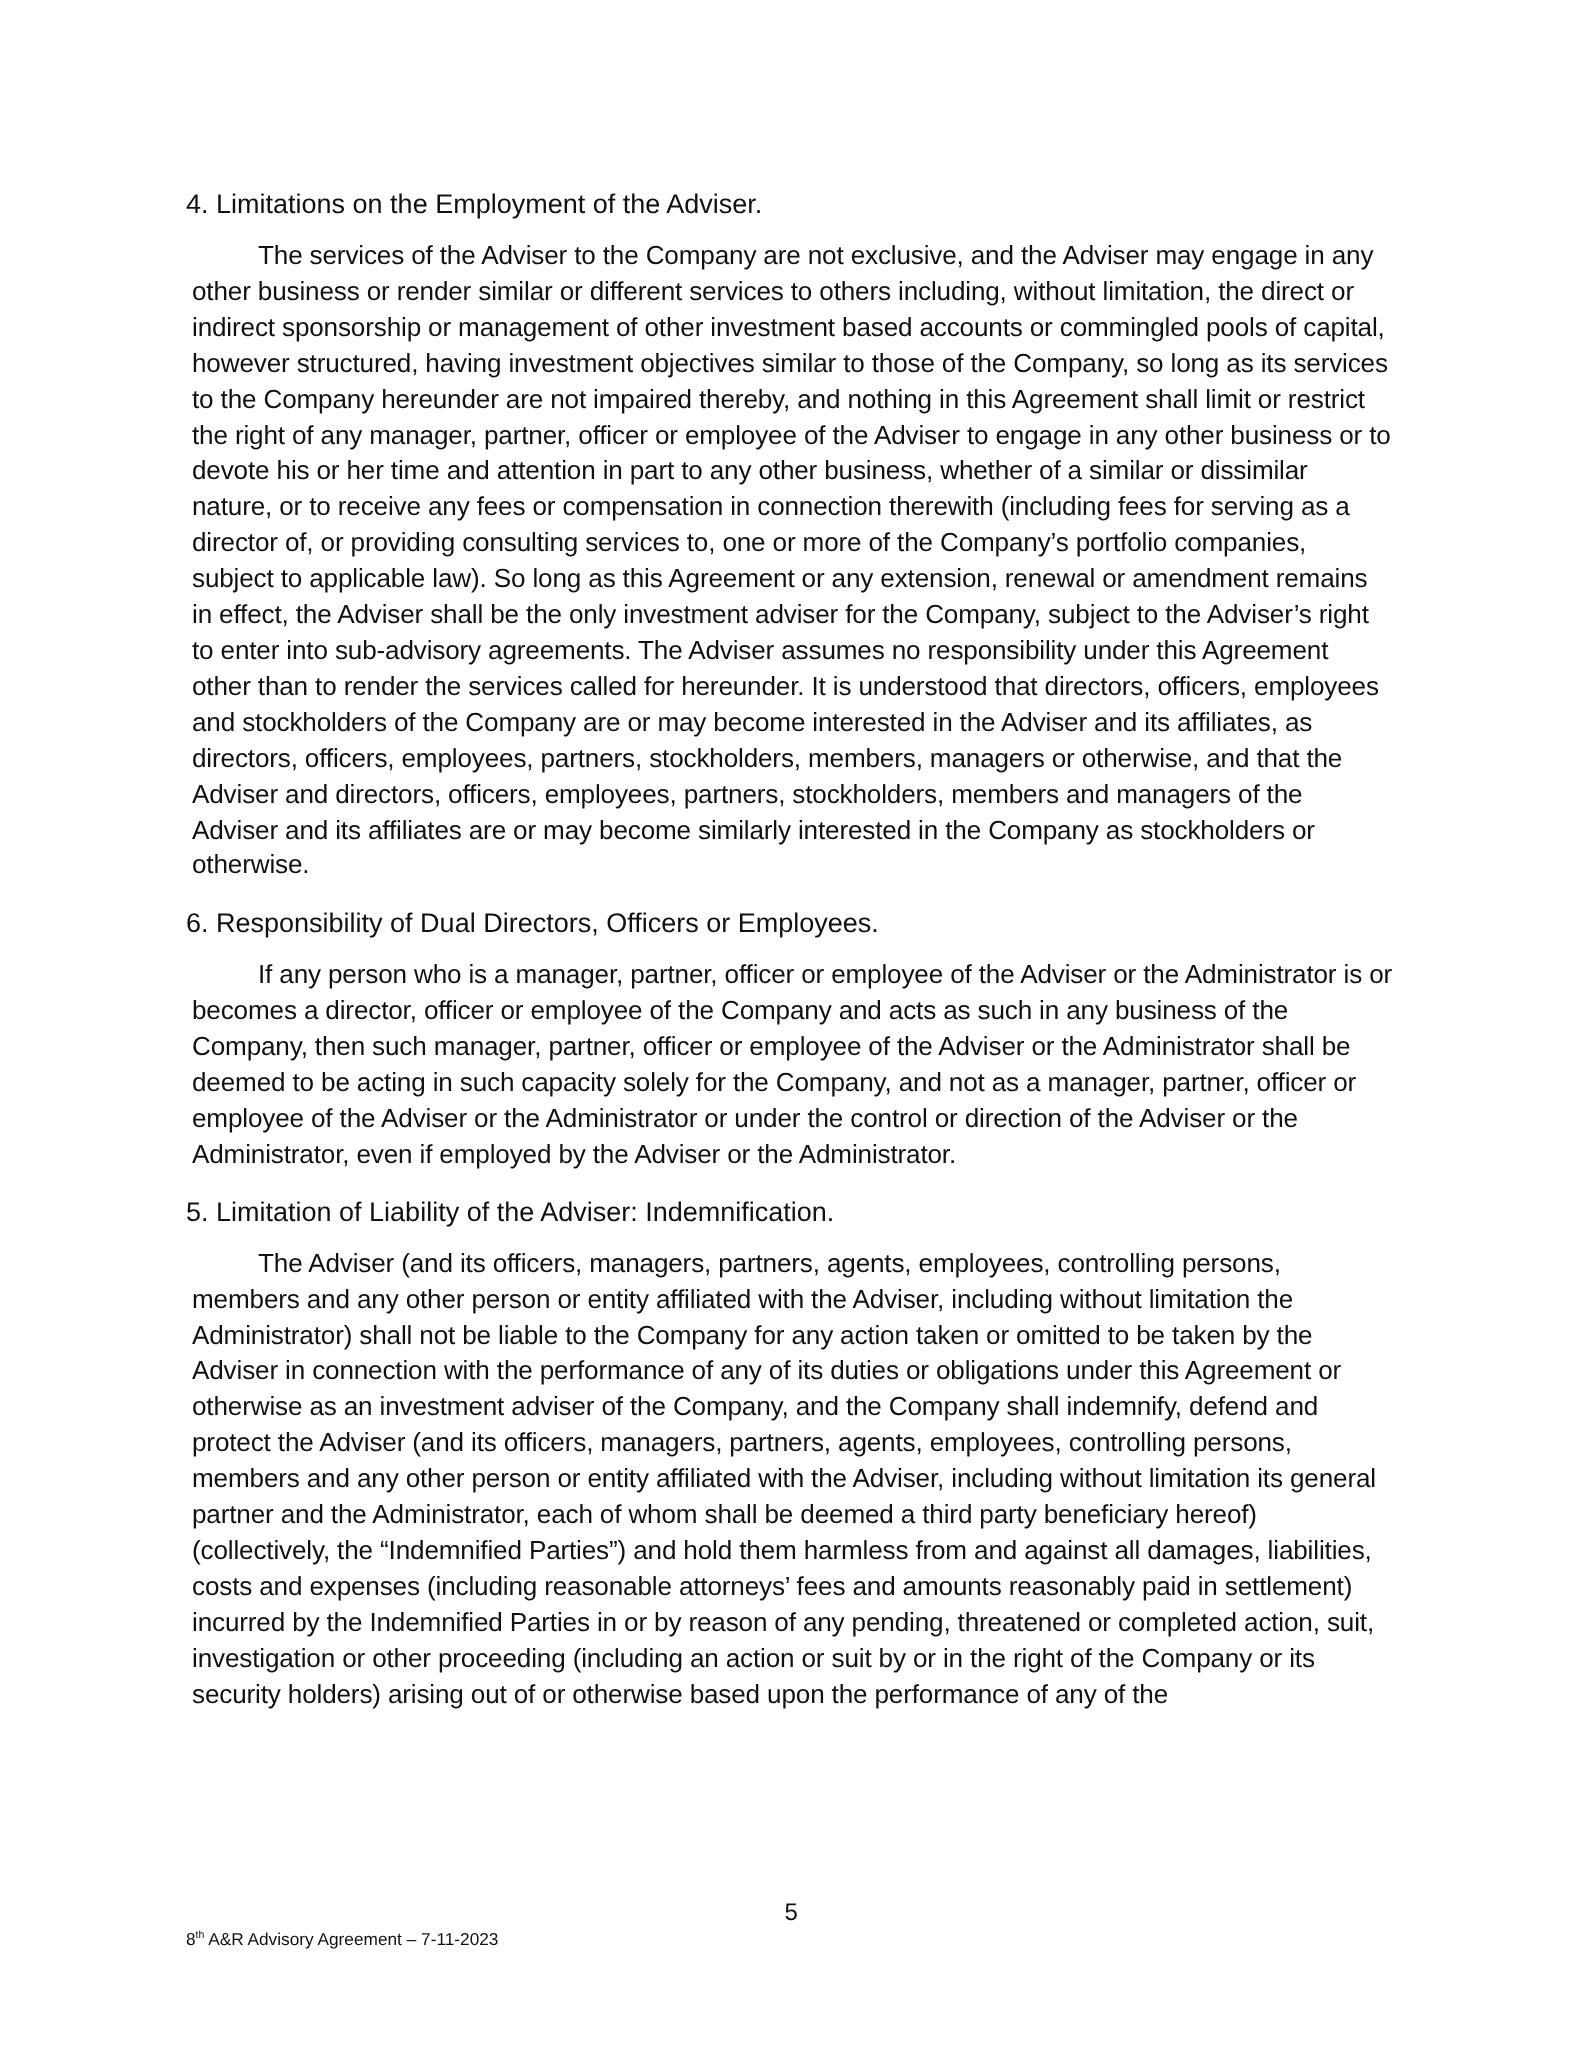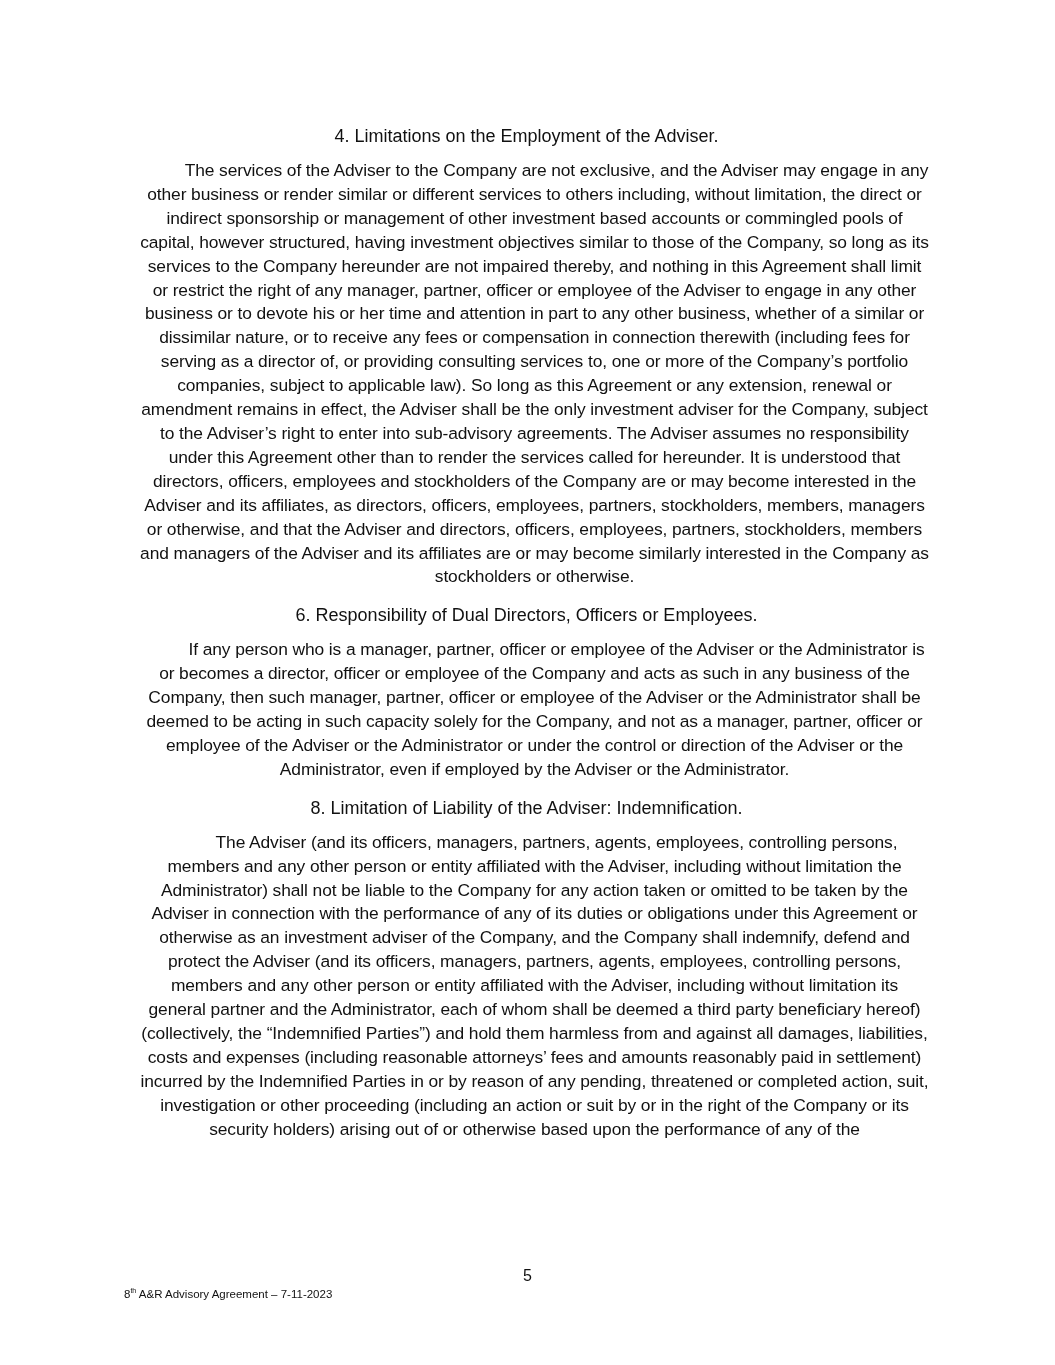--- a/index.html
+++ b/index.html
@@ -1,36 +1,36 @@
 <!DOCTYPE html>
 <html><head>
 <meta charset="utf-8">
 <style>
   html, body { margin:0; padding:0; background:#fff; }
   body { width:1055px; height:1365px; position:relative; overflow:hidden;
          font-family:"Liberation Sans", sans-serif; color:#111; }
-  .page { position:absolute; left:124px; top:124px; width:805px;text-align:center; }
+  .page { position:absolute; left:124px; top:124px; width:805px; }
   .heading { font-size:18px; line-height:24px; margin:0 0 11px 0; }
-  .para { font-size:17.4px; line-height:23.9px; margin:0 0 14px 16px; text-indent:44px; letter-spacing:-0.1px; }
+  .para { font-size:17.4px; line-height:23.9px; margin:0 0 14px 4px; text-indent:44px; letter-spacing:-0.1px; }
   .pagenum { position:absolute; left:0; right:0; top:1267px; text-align:center; font-size:16px; }
   .footer { position:absolute; left:124px; top:1287px; font-size:11.5px; }
   .footer sup { font-size:7px; }
 </style>
 </head>
 <body>
 
 <div class="page">
   <div>
     <p class="heading">4. Limitations on the Employment of the Adviser.</p>
     <p class="para">The services of the Adviser to the Company are not exclusive, and the Adviser may engage in any other business or render similar or different services to others including, without limitation, the direct or indirect sponsorship or management of other investment based accounts or commingled pools of capital, however structured, having investment objectives similar to those of the Company, so long as its services to the Company hereunder are not impaired thereby, and nothing in this Agreement shall limit or restrict the right of any manager, partner, officer or employee of the Adviser to engage in any other business or to devote his or her time and attention in part to any other business, whether of a similar or dissimilar nature, or to receive any fees or compensation in connection therewith (including fees for serving as a director of, or providing consulting services to, one or more of the Company’s portfolio companies, subject to applicable law). So long as this Agreement or any extension, renewal or amendment remains in effect, the Adviser shall be the only investment adviser for the Company, subject to the Adviser’s right to enter into sub-advisory agreements. The Adviser assumes no responsibility under this Agreement other than to render the services called for hereunder. It is understood that directors, officers, employees and stockholders of the Company are or may become interested in the Adviser and its affiliates, as directors, officers, employees, partners, stockholders, members, managers or otherwise, and that the Adviser and directors, officers, employees, partners, stockholders, members and managers of the Adviser and its affiliates are or may become similarly interested in the Company as stockholders or otherwise.</p>
   </div>
   <div>
     <p class="heading">6. Responsibility of Dual Directors, Officers or Employees.</p>
     <p class="para">If any person who is a manager, partner, officer or employee of the Adviser or the Administrator is or becomes a director, officer or employee of the Company and acts as such in any business of the Company, then such manager, partner, officer or employee of the Adviser or the Administrator shall be deemed to be acting in such capacity solely for the Company, and not as a manager, partner, officer or employee of the Adviser or the Administrator or under the control or direction of the Adviser or the Administrator, even if employed by the Adviser or the Administrator.</p>
   </div>
   <div>
-    <p class="heading">8. Limitation of Liability of the Adviser: Indemnification.</p>
+    <p class="heading">5. Limitation of Liability of the Adviser: Indemnification.</p>
     <p class="para">The Adviser (and its officers, managers, partners, agents, employees, controlling persons, members and any other person or entity affiliated with the Adviser, including without limitation the Administrator) shall not be liable to the Company for any action taken or omitted to be taken by the Adviser in connection with the performance of any of its duties or obligations under this Agreement or otherwise as an investment adviser of the Company, and the Company shall indemnify, defend and protect the Adviser (and its officers, managers, partners, agents, employees, controlling persons, members and any other person or entity affiliated with the Adviser, including without limitation its general partner and the Administrator, each of whom shall be deemed a third party beneficiary hereof) (collectively, the “Indemnified Parties”) and hold them harmless from and against all damages, liabilities, costs and expenses (including reasonable attorneys’ fees and amounts reasonably paid in settlement) incurred by the Indemnified Parties in or by reason of any pending, threatened or completed action, suit, investigation or other proceeding (including an action or suit by or in the right of the Company or its security holders) arising out of or otherwise based upon the performance of any of the</p>
   </div>
 </div>
 
 <div class="pagenum">5</div>
 <div class="footer"><span>8</span><sup>th</sup><span> A&amp;R Advisory Agreement – 7-11-2023</span></div>
 
 </body></html>

